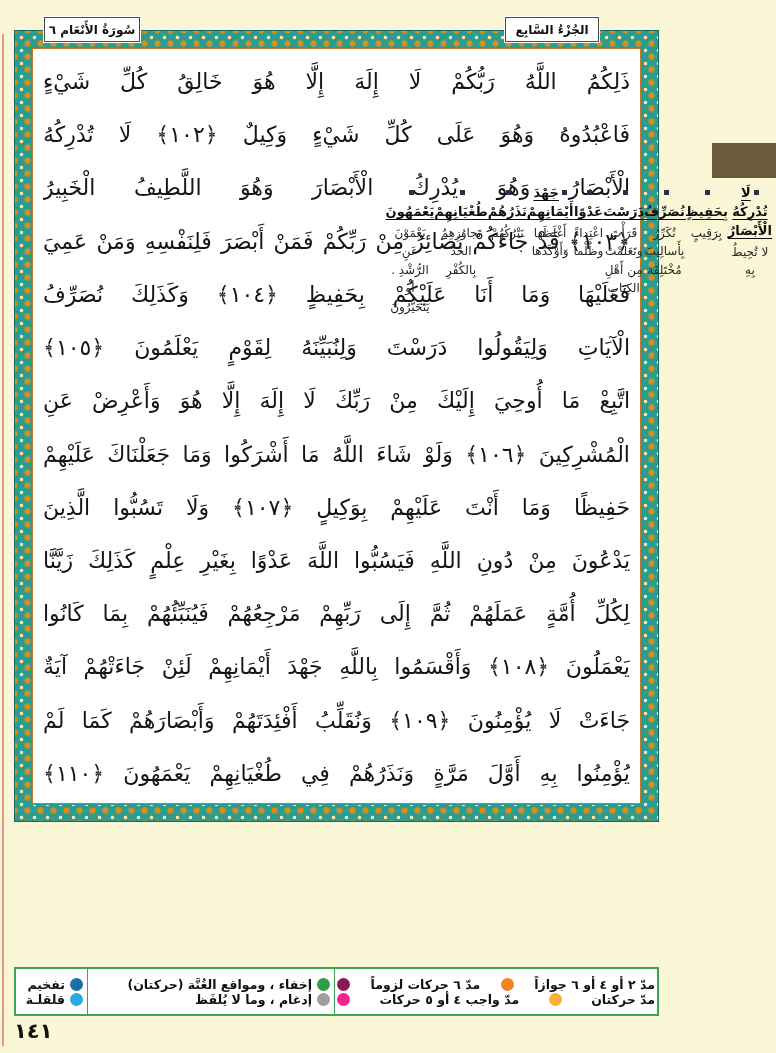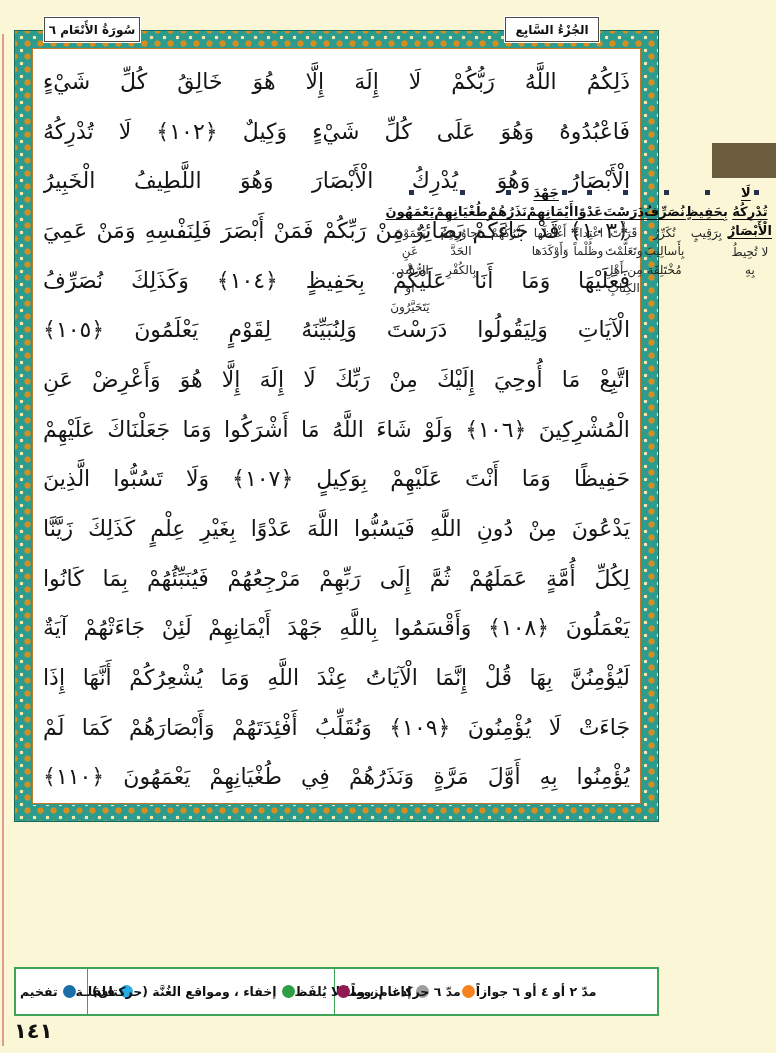--- a/index.html
+++ b/index.html
@@ -56,21 +56,21 @@
     text-decoration:underline;text-underline-offset:3px;text-decoration-thickness:1px;
   }
   .note .bullet{display:inline-block;width:5px;height:5px;background:#26324E;margin-left:3px;vertical-align:2px}
   .note .meaning{font-size:12px;color:#262626;line-height:1.55;margin-top:2px;font-weight:400}
 
   
   .legend{
     position:absolute;left:14px;top:967px;width:645px;height:49px;box-sizing:border-box;
     background:#fff;border:2px solid #3FA455;display:flex;direction:ltr;
   }
-  .lcol{box-sizing:border-box;padding:2px 4px;display:flex;justify-content:flex-start}
+  .lcol{box-sizing:border-box;padding:2px 4px;display:flex;flex-direction:column;justify-content:center}
   .lcol1{width:72px;border-right:1px solid #3FA455}
   .lcol2{width:247px;border-right:1px solid #3FA455}
   .lcol3{flex:1;padding:2px 2px}
   .lrow{display:flex;align-items:center;direction:rtl;gap:5px;font-size:12.5px;font-weight:bold;color:#101010;white-space:nowrap}
   .lrow.ltr{direction:ltr;justify-content:space-between;gap:1px}
   .dot{width:13px;height:13px;border-radius:50%;flex:0 0 auto}
   .lbl{direction:rtl}
 
   .page-number{
     position:absolute;left:14px;top:1019px;width:645px;text-align:left;
@@ -91,21 +91,20 @@
     <div class="qline">الْأَبْصَارُ وَهُوَ يُدْرِكُ الْأَبْصَارَ وَهُوَ اللَّطِيفُ الْخَبِيرُ</div>
     <div class="qline">﴿١٠٣﴾ قَدْ جَاءَكُمْ بَصَائِرُ مِنْ رَبِّكُمْ فَمَنْ أَبْصَرَ فَلِنَفْسِهِ وَمَنْ عَمِيَ</div>
     <div class="qline">فَعَلَيْهَا وَمَا أَنَا عَلَيْكُمْ بِحَفِيظٍ ﴿١٠٤﴾ وَكَذَلِكَ نُصَرِّفُ</div>
     <div class="qline">الْآيَاتِ وَلِيَقُولُوا دَرَسْتَ وَلِنُبَيِّنَهُ لِقَوْمٍ يَعْلَمُونَ ﴿١٠٥﴾</div>
     <div class="qline">اتَّبِعْ مَا أُوحِيَ إِلَيْكَ مِنْ رَبِّكَ لَا إِلَهَ إِلَّا هُوَ وَأَعْرِضْ عَنِ</div>
     <div class="qline">الْمُشْرِكِينَ ﴿١٠٦﴾ وَلَوْ شَاءَ اللَّهُ مَا أَشْرَكُوا وَمَا جَعَلْنَاكَ عَلَيْهِمْ</div>
     <div class="qline">حَفِيظًا وَمَا أَنْتَ عَلَيْهِمْ بِوَكِيلٍ ﴿١٠٧﴾ وَلَا تَسُبُّوا الَّذِينَ</div>
     <div class="qline">يَدْعُونَ مِنْ دُونِ اللَّهِ فَيَسُبُّوا اللَّهَ عَدْوًا بِغَيْرِ عِلْمٍ كَذَلِكَ زَيَّنَّا</div>
     <div class="qline">لِكُلِّ أُمَّةٍ عَمَلَهُمْ ثُمَّ إِلَى رَبِّهِمْ مَرْجِعُهُمْ فَيُنَبِّئُهُمْ بِمَا كَانُوا</div>
     <div class="qline">يَعْمَلُونَ ﴿١٠٨﴾ وَأَقْسَمُوا بِاللَّهِ جَهْدَ أَيْمَانِهِمْ لَئِنْ جَاءَتْهُمْ آيَةٌ</div>
-    <div class="qline">لَيُؤْمِنُنَّ بِهَا قُلْ إِنَّمَا الْآيَاتُ عِنْدَ اللَّهِ وَمَا يُشْعِرُكُمْ أَنَّهَا إِذَا</div>
     <div class="qline">جَاءَتْ لَا يُؤْمِنُونَ ﴿١٠٩﴾ وَنُقَلِّبُ أَفْئِدَتَهُمْ وَأَبْصَارَهُمْ كَمَا لَمْ</div>
     <div class="qline">يُؤْمِنُوا بِهِ أَوَّلَ مَرَّةٍ وَنَذَرُهُمْ فِي طُغْيَانِهِمْ يَعْمَهُونَ ﴿١١٠﴾</div>
   </div>
 </div>
 
 <div class="cartouche surah">سُورَةُ الأَنْعَام ٦</div>
 <div class="cartouche juz">الجُزْءُ السَّابِع</div>
 
 <div class="margin-notes">
   <div class="note">
@@ -167,16 +166,22 @@
       <span class="lbl">إدغام ، وما لا يُلفَظ</span>
     </div>
   </div>
   <div class="lcol lcol3">
     <div class="lrow ltr">
       <span class="dot" style="background-color: rgb(142, 26, 84);"></span>
       <span class="lbl">مدّ ٦ حركات لزوماً</span>
       <span class="dot" style="background-color: rgb(245, 130, 31);"></span>
       <span class="lbl">مدّ ٢ أو ٤ أو ٦ جوازاً</span>
     </div>
+    <div class="lrow ltr">
+      <span class="dot" style="background-color: rgb(236, 38, 143);"></span>
+      <span class="lbl">مدّ واجب ٤ أو ٥ حركات</span>
+      <span class="dot" style="background-color: rgb(251, 176, 59);"></span>
+      <span class="lbl">مدّ حركتان</span>
+    </div>
   </div>
 </div>
 
 <div class="page-number">١٤١</div>
 
 </body></html>

